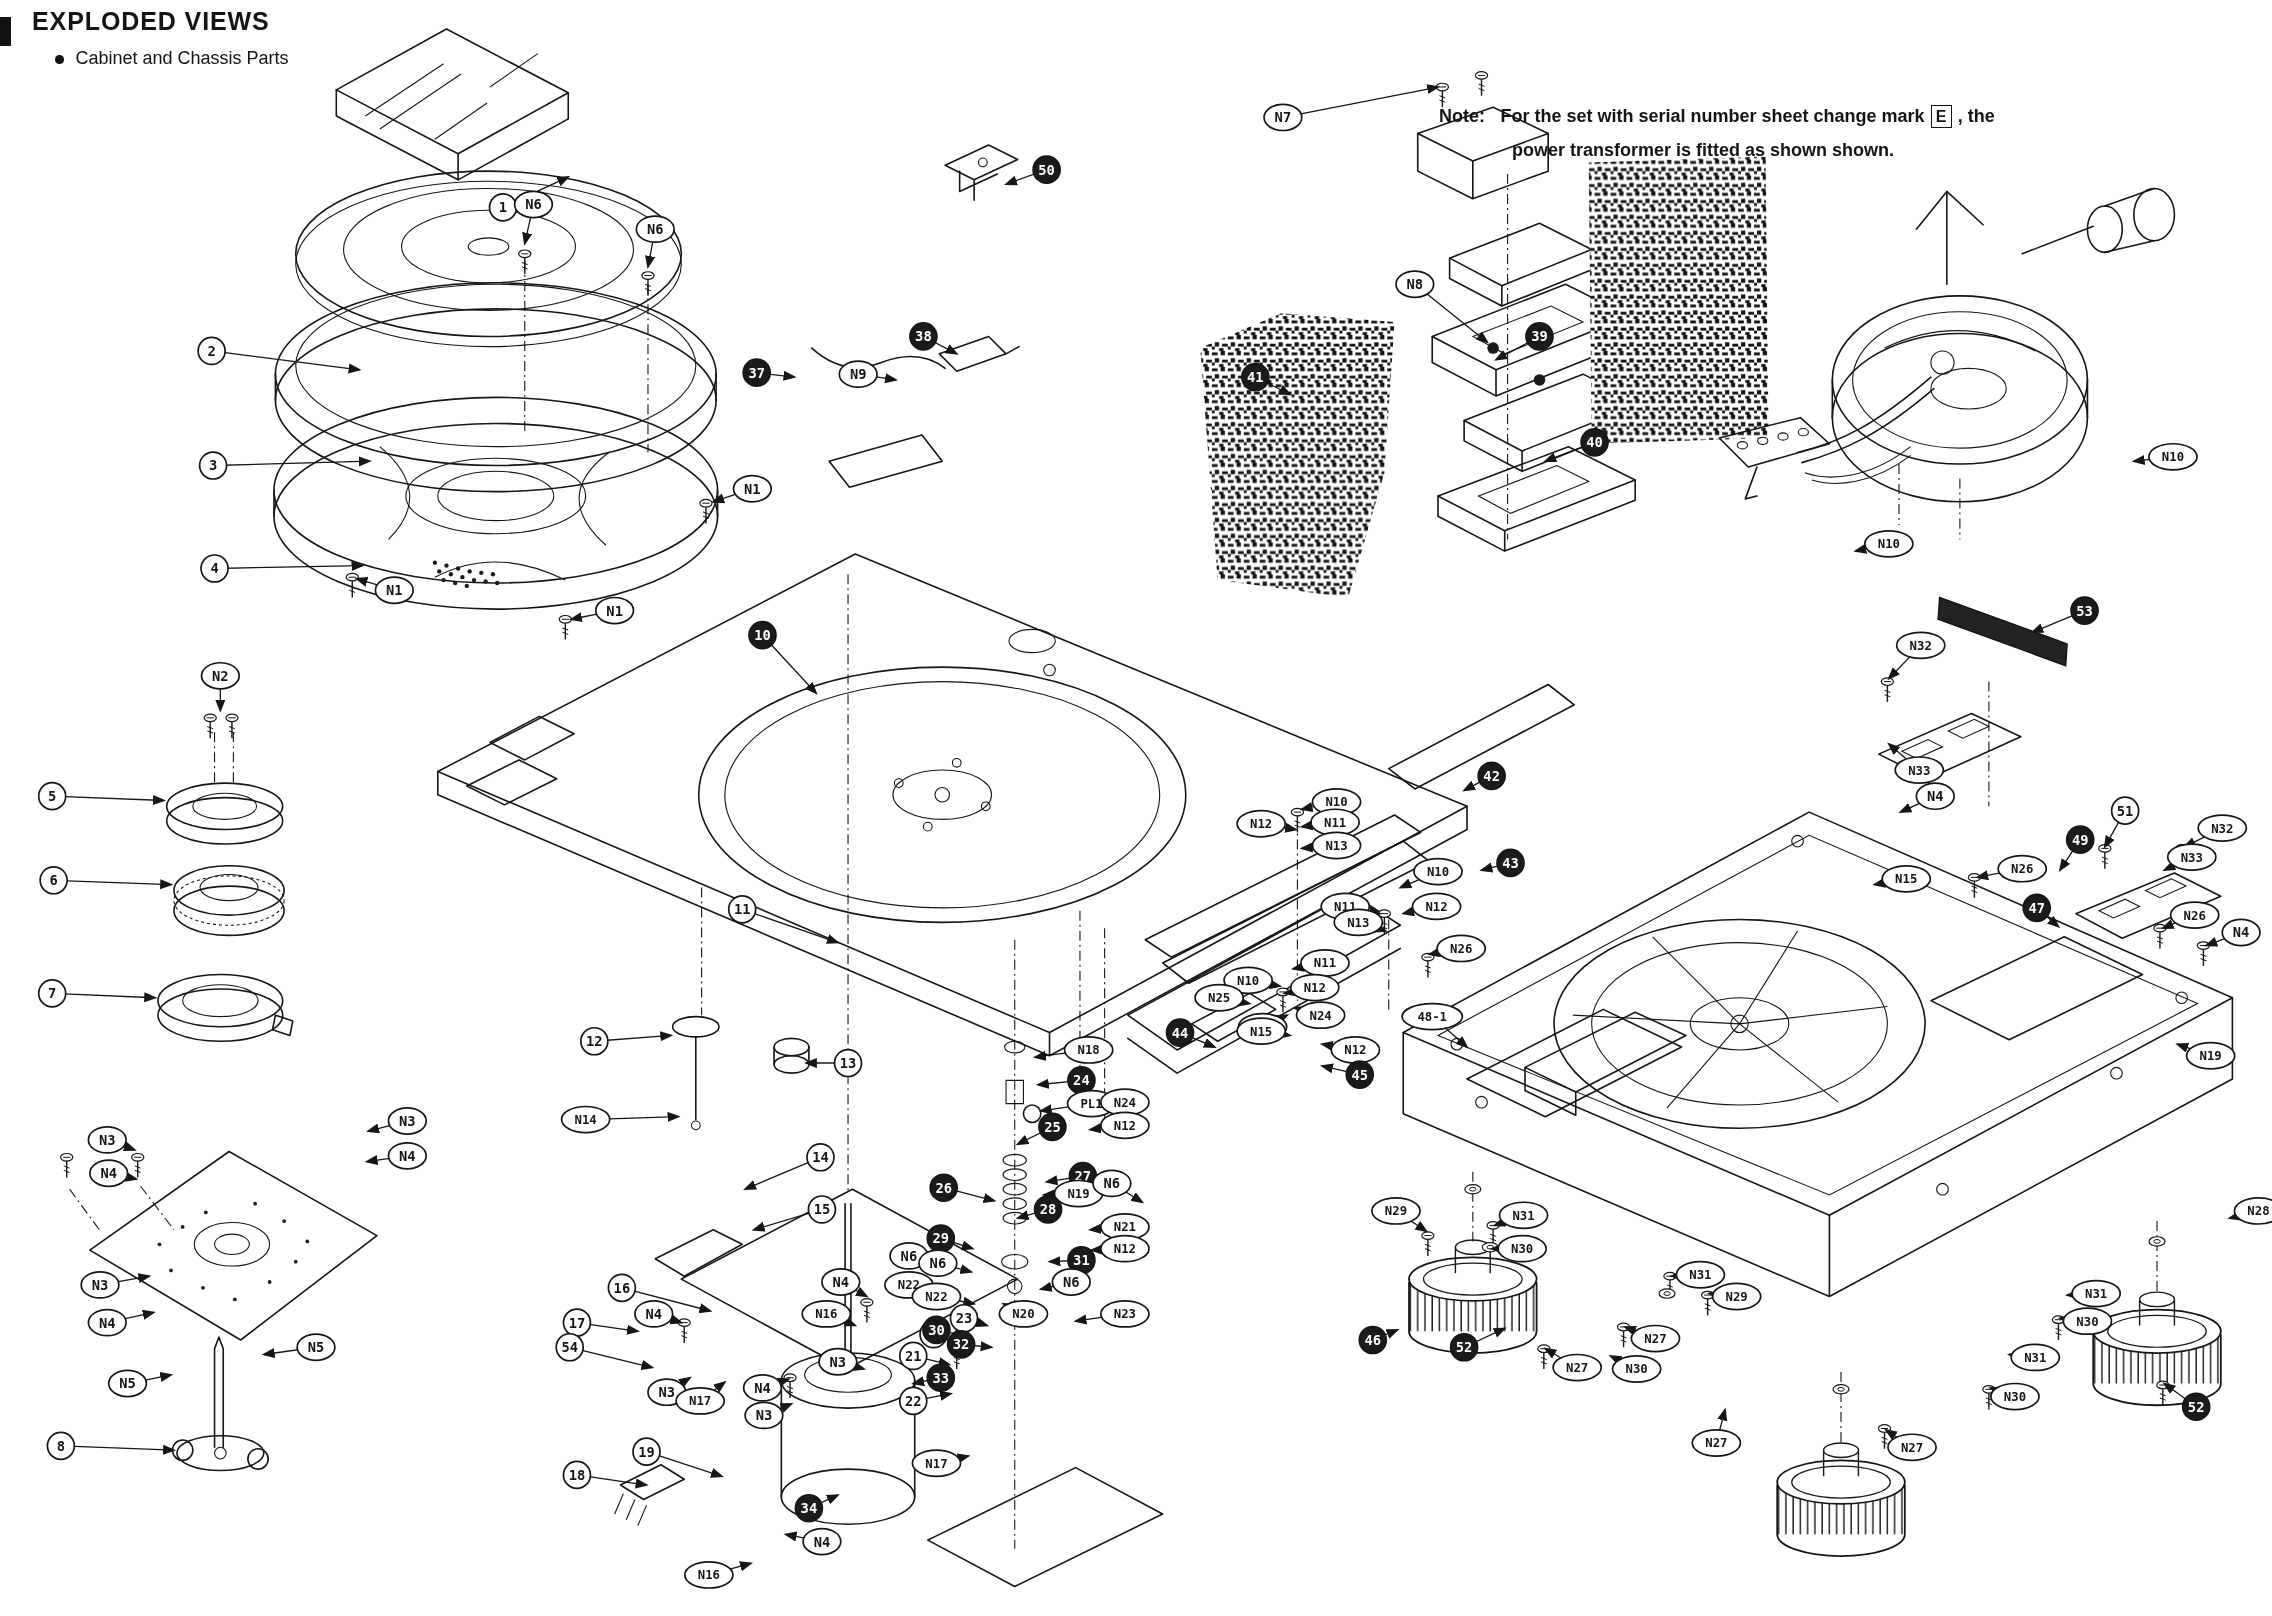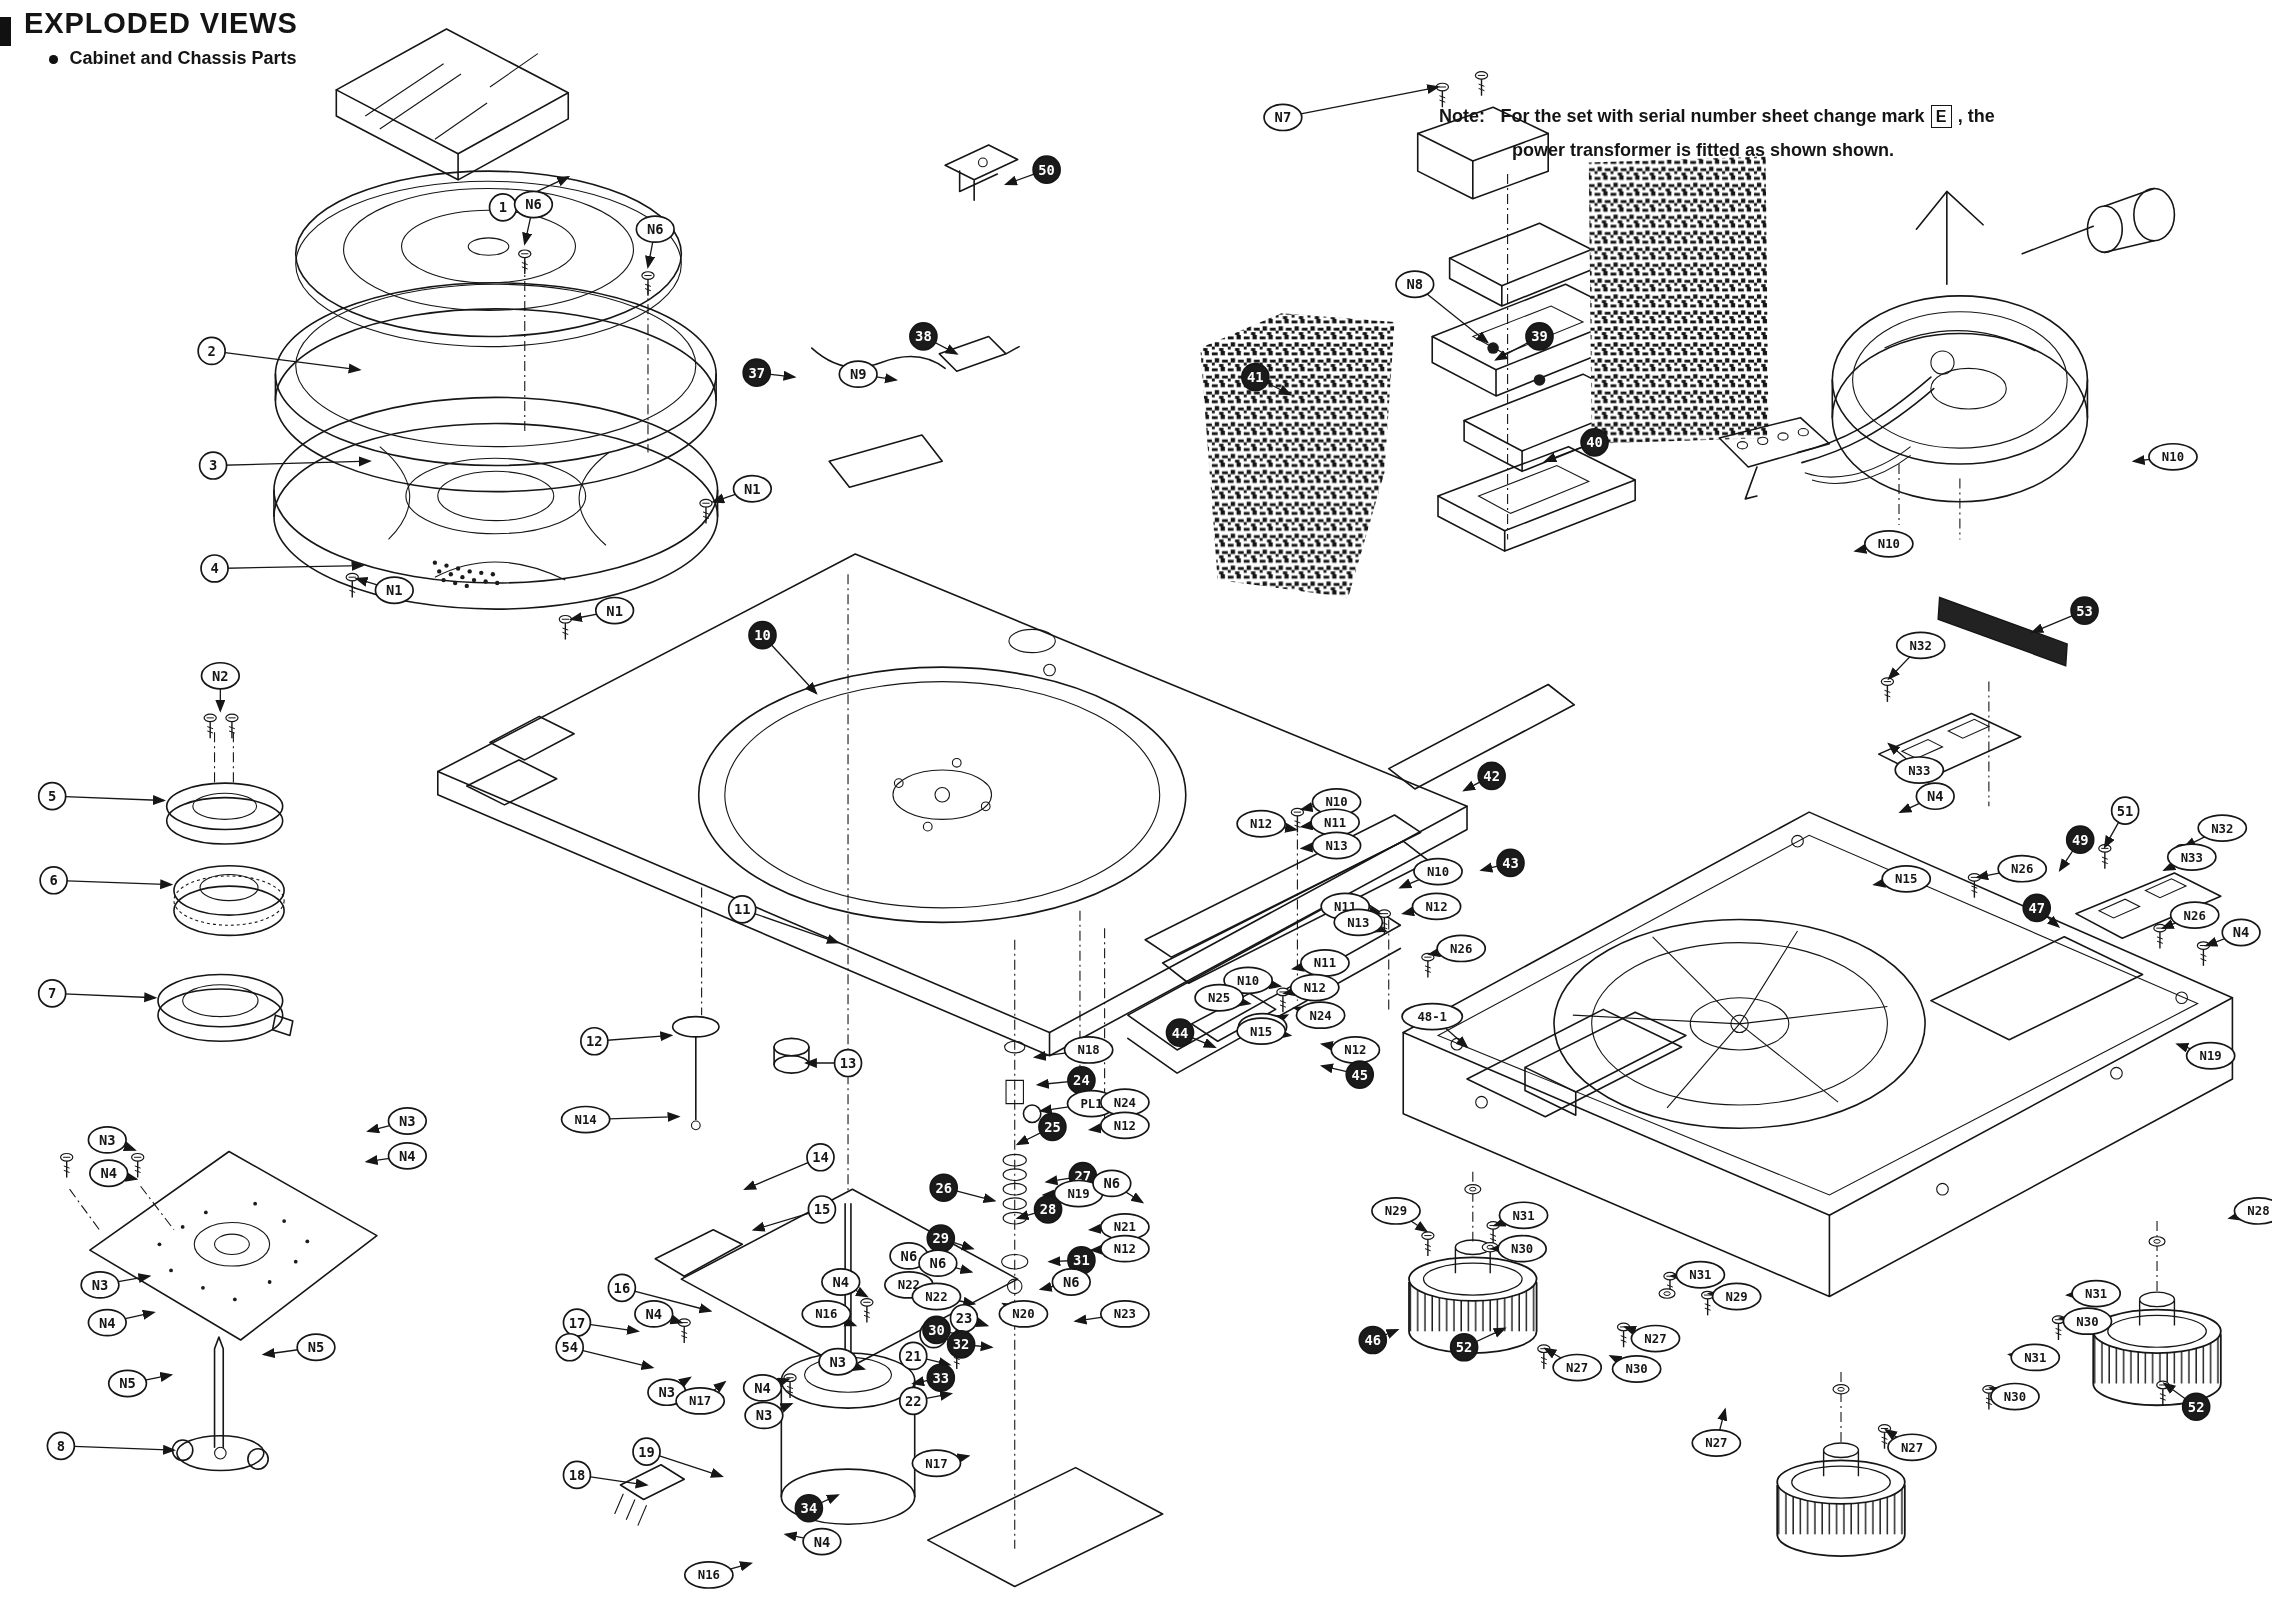--- a/index.html
+++ b/index.html
@@ -1,20 +1,20 @@
 <!DOCTYPE html>
 <html style="font-size:13.7px"><head>
 <meta charset="utf-8">
 <style>
   html,body{margin:0;padding:0;background:#e8e8e8;}
   .page{position:relative;width:2273px;height:1617px;background:#ffffff;overflow:hidden;
         font-family:"Liberation Sans",sans-serif;color:#141414;}
   .section-bar{position:absolute;left:0;top:17px;width:11px;height:29px;background:#111;}
-  .title{position:absolute;left:24px;top:6.8px;font-size:29px;font-weight:bold;letter-spacing:0.9px;white-space:nowrap;}
-  .subtitle{position:absolute;left:49px;top:48px;font-size:18px;font-weight:bold;white-space:nowrap;}
+  .title{position:absolute;left:32px;top:6.8px;font-size:25px;font-weight:bold;letter-spacing:0.9px;white-space:nowrap;}
+  .subtitle{position:absolute;left:55px;top:48px;font-size:18px;font-weight:normal;white-space:nowrap;}
   .subtitle .dot{display:inline-block;width:8.5px;height:8.5px;border-radius:50%;background:#111;margin-right:12px;vertical-align:middle;}
   .note{position:absolute;left:1439px;top:99px;font-size:18px;font-weight:bold;line-height:34px;white-space:nowrap;}
   .note .lbl{margin-right:15.4px;}
   .note .ebox{display:inline-block;border:1.7px solid #141414;padding:0 4.3px;margin:0 6px;font-size:16px;line-height:21.3px;}
   .note .line2{margin-left:73px;}
   svg.art{position:absolute;left:0;top:0;}
   svg.art *{vector-effect:non-scaling-stroke;}
   .ln{stroke:#161616;stroke-width:1.6;fill:none;stroke-linecap:round;stroke-linejoin:round;}
   .thin{stroke:#161616;stroke-width:1.1;fill:none;}
   .dash{stroke:#161616;stroke-width:1.1;fill:none;stroke-dasharray:10 4 2 4;}

